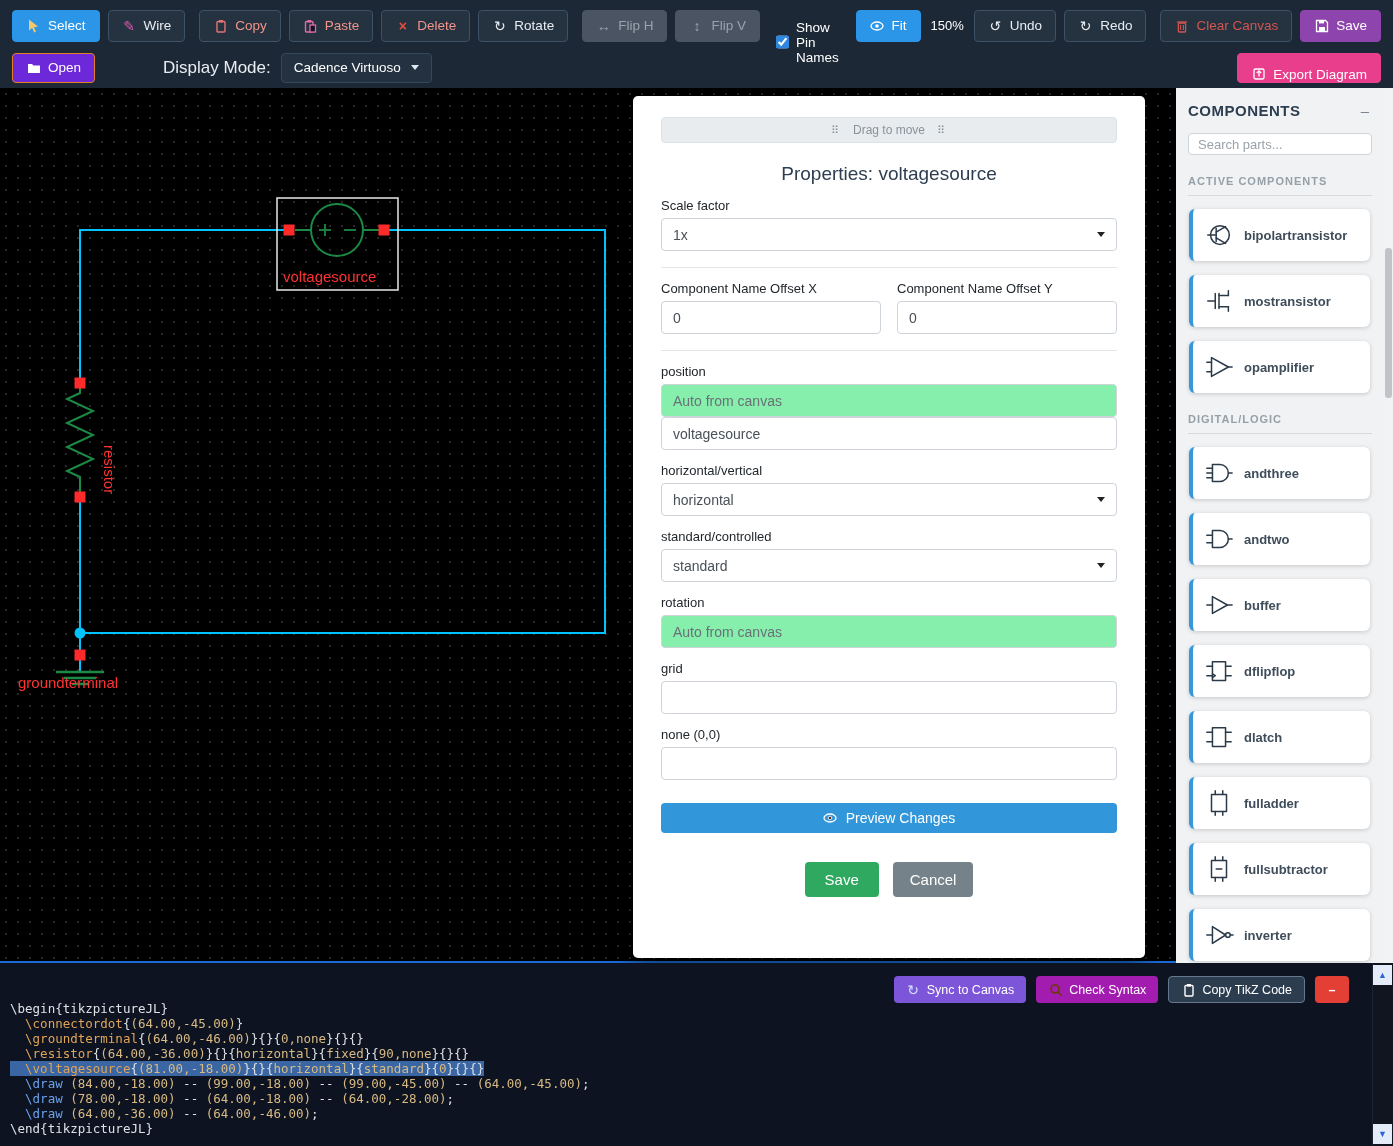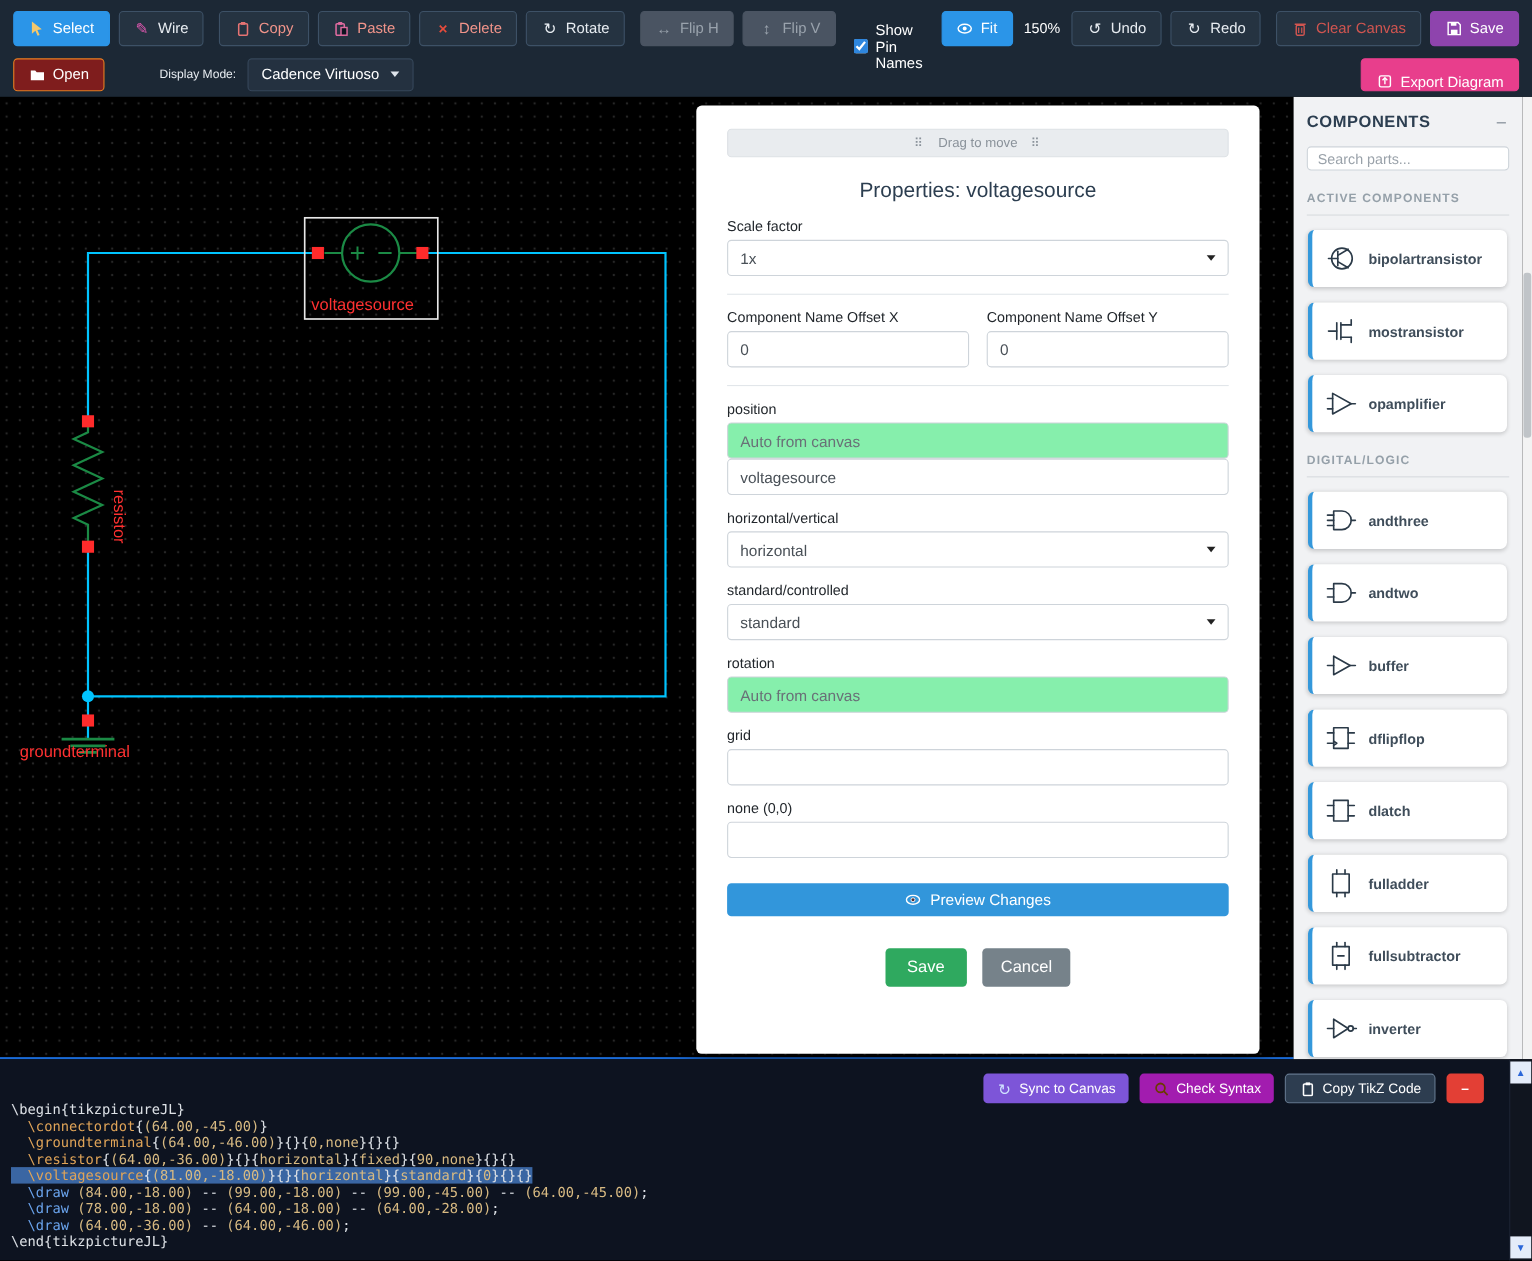--- a/index.html
+++ b/index.html
@@ -9,32 +9,32 @@
   
   .toolbar { position:absolute; top:0; left:0; width:1393px; height:88px; background:#1c2835; z-index:20; }
   .trow { display:flex; align-items:center; padding:0 12px; }
   .trow1 { height:47px; gap:8px; padding-top:4px; }
   .trow2 { height:41px; gap:10px; }
   .tbtn { display:inline-flex; align-items:center; gap:7px; height:32px; padding:0 13px;
           background:#253341; border:1px solid #3d5166; border-radius:4px;
           color:#e8edf2; font-size:13.5px; cursor:pointer; white-space:nowrap; }
   .tbtn.blue   { background:#2b95e8; border-color:#2b95e8; color:#fff; }
   .tbtn.purple { background:#8e44ad; border-color:#8e44ad; color:#fff; }
-  .tbtn.orange { background:#7f1d1d; border-color:#e67e22; color:#fff; }
+  .tbtn.orange { background:#6d28d9; border-color:#e67e22; color:#fff; }
   .tbtn.pink   { background:#e83e8c; border-color:#e83e8c; color:#fff; }
   .tbtn.disabled { background:#4a5462; border-color:#4a5462; color:#9aa3ad; cursor:default; }
   .tbtn .redtxt { color:#f1948a; }
   .tbtn .cleartxt { color:#d05550; }
   .icon { display:inline-flex; align-items:center; justify-content:center; width:15px; height:15px; }
   .icon svg { width:14px; height:14px; }
   .glyph { font-size:14px; line-height:1; }
   .chk-wrap { display:inline-flex; align-items:center; gap:7px; color:#fff; font-size:13.5px; margin-left:8px;margin-top:33px; }
   .chk-wrap input { width:14px; height:14px; accent-color:#2e86de; }
   .zoom-label { color:#fff; font-size:13px; margin:0 2px; }
-  .mode-label { color:#e8edf2; font-size:11px; margin-left:40px; }
+  .mode-label { color:#e8edf2; font-size:17px; margin-left:58px; }
   .mode-select { display:inline-flex; align-items:center; gap:10px; height:30px; padding:0 12px;
                  background:#243140; border:1px solid #36475a; border-radius:4px; color:#fff; font-size:13.5px; cursor:pointer; }
   .caret-dark { width:0; height:0; border-left:4.5px solid transparent; border-right:4.5px solid transparent; border-top:5.5px solid #222; }
   .caret-light { width:0; height:0; border-left:4.5px solid transparent; border-right:4.5px solid transparent; border-top:5.5px solid #dfe5ec; }
   .push-right { margin-left:auto; }
   .gap-l { margin-left:6px; }
 
   
   .canvas { position:absolute; top:88px; left:0; width:1176px; height:875px;
             background-color:#000;

